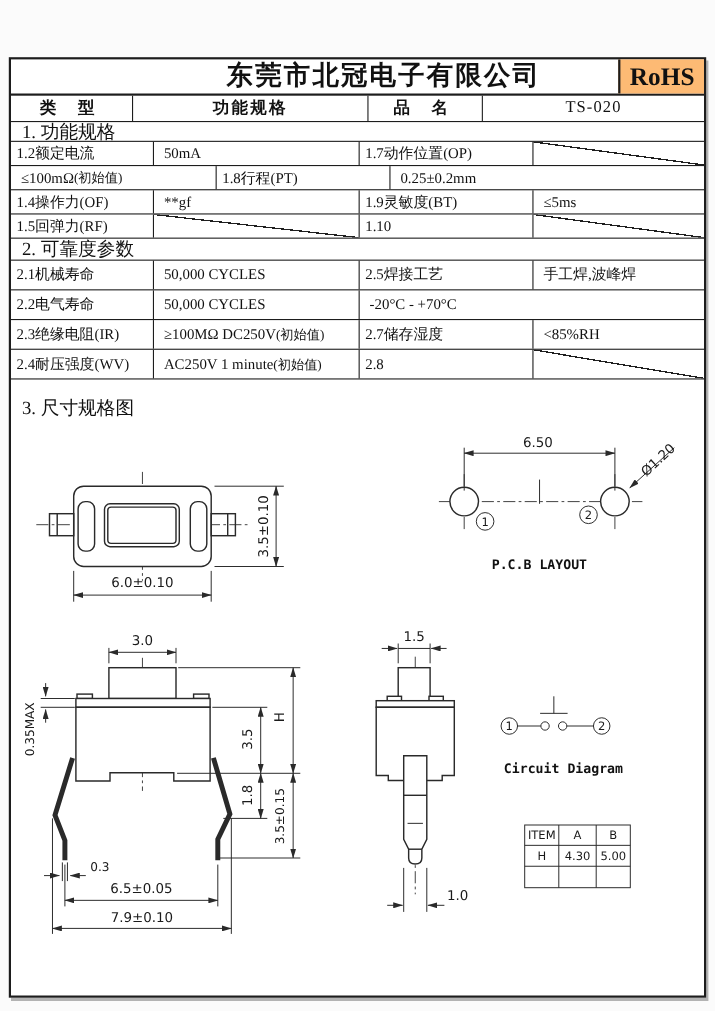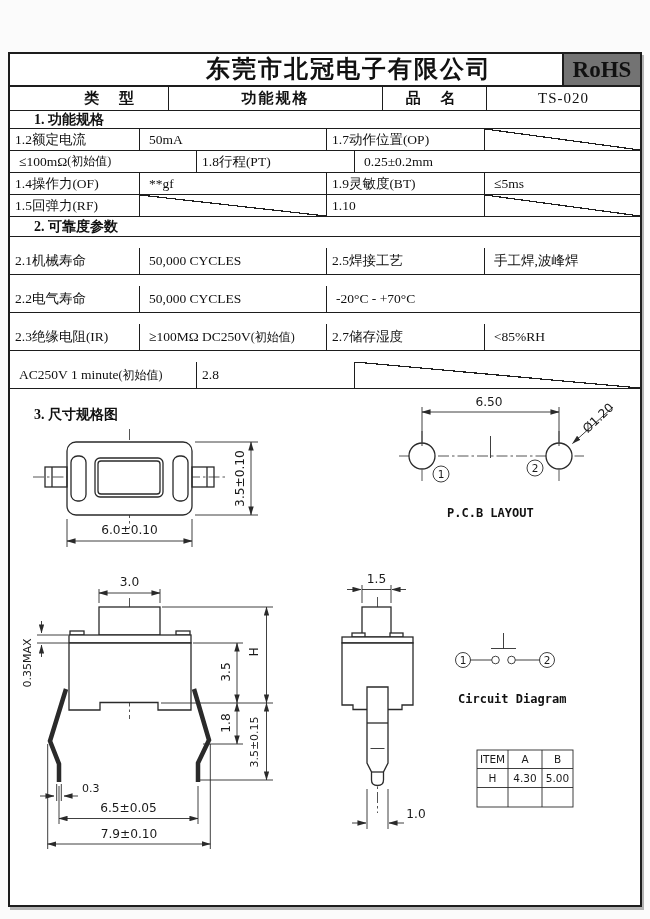--- a/index.html
+++ b/index.html
@@ -5,37 +5,37 @@
   html,body{margin:0;padding:0;}
   body{width:650px;height:919px;background:#fbfbfb;position:relative;overflow:hidden;
        font-family:"Liberation Serif",serif;color:#111;}
   .doc{position:absolute;left:8px;top:52px;width:630px;height:851px;background:#fff;
        border:2px solid #1d1d1d;box-shadow:2px 3px 0 rgba(90,90,90,.45);}
   
   .row-title{position:relative;height:31px;border-bottom:2px solid #1d1d1d;}
   .company{position:absolute;left:0;top:0;width:100%;height:31px;line-height:31px;text-align:center;
            font-size:24px;font-weight:bold;letter-spacing:2px;margin-left:24px;}
   .rohs-box{position:absolute;right:0;top:0;width:76px;height:31px;border-left:2px solid #1d1d1d;
-            background:#737373;display:flex;align-items:center;justify-content:center;
+            background:#fdba74;display:flex;align-items:center;justify-content:center;
             font-family:"Liberation Serif",serif;font-size:23px;font-weight:bold;}
-  .row-type{display:flex;height:23px;border-bottom:1px solid #1d1d1d;font-size:15px;padding-left:48px;}
+  .row-type{display:flex;height:23px;border-bottom:1px solid #1d1d1d;font-size:15px;}
   .row-type>div{display:flex;align-items:center;justify-content:center;}
   .c-tl{width:110px;border-right:1px solid #1d1d1d;font-weight:600;letter-spacing:8px;}
   .c-tv{width:213px;border-right:1px solid #1d1d1d;font-weight:600;letter-spacing:2px;}
   .c-nl{width:103px;border-right:1px solid #1d1d1d;font-weight:600;letter-spacing:8px;}
   .c-nv{flex:1;font-size:15px;letter-spacing:1px;}
   
-  .sec{height:17px;line-height:17px;border-bottom:1px solid #1d1d1d;padding-left:24px;
-       font-size:14px;font-weight:700;}
+  .sec{height:17px;line-height:17px;border-bottom:1px solid #1d1d1d;padding-left:10px;
+       font-size:17px;font-weight:400;}
   .sec2{height:19px;line-height:19px;}
   .sec3{height:20px;line-height:20px;border-bottom:none;margin-top:16px;}
   .srow{display:flex;border-bottom:1px solid #1d1d1d;font-size:13.5px;}
   .srow>div{display:flex;align-items:center;padding-left:5px;box-sizing:border-box;}
   .h21>div{height:21px;}
-  .h26>div{height:26px;margin-top:11px;}
+  .h26>div{height:26px;}
   .cl1{width:130px;border-right:1px solid #1d1d1d;}
   .cv1{width:187px;border-right:1px solid #1d1d1d;padding-left:9px !important;}
   .cl2{width:158px;border-right:1px solid #1d1d1d;}
   .cv2{flex:1;padding-left:9px !important;}
   .suffix{font-size:12px;}
   .diag{background:linear-gradient(to top right,transparent calc(50% - 0.6px),#1d1d1d calc(50% - 0.6px),#1d1d1d calc(50% + 0.6px),transparent calc(50% + 0.6px));}
   
   .draw{position:absolute;left:0;top:0;width:650px;height:919px;pointer-events:none;}
   .ln{stroke:#2a2a2a;stroke-width:1.3;fill:none;}
   .fil{stroke:#2a2a2a;stroke-width:1.3;fill:#fff;}
@@ -110,20 +110,21 @@
   <div class="srow h26">
     <div class="cl1">2.3绝缘电阻(IR)</div>
     <div class="cv1">
         <span>≥100MΩ DC250V</span>
         <span class="suffix">(初始值)</span>
       </div>
     <div class="cl2">2.7储存湿度</div>
     <div class="cv2">&lt;85%RH</div>
   </div>
   <div class="srow h26">
+    <div class="cl1">2.4耐压强度(WV)</div>
     <div class="cv1">
         <span>AC250V 1 minute</span>
         <span class="suffix">(初始值)</span>
       </div>
     <div class="cl2">2.8</div>
     <div class="cv2 diag"></div>
   </div>
 
   <div class="sec sec3">3.  尺寸规格图</div>
 </div>

